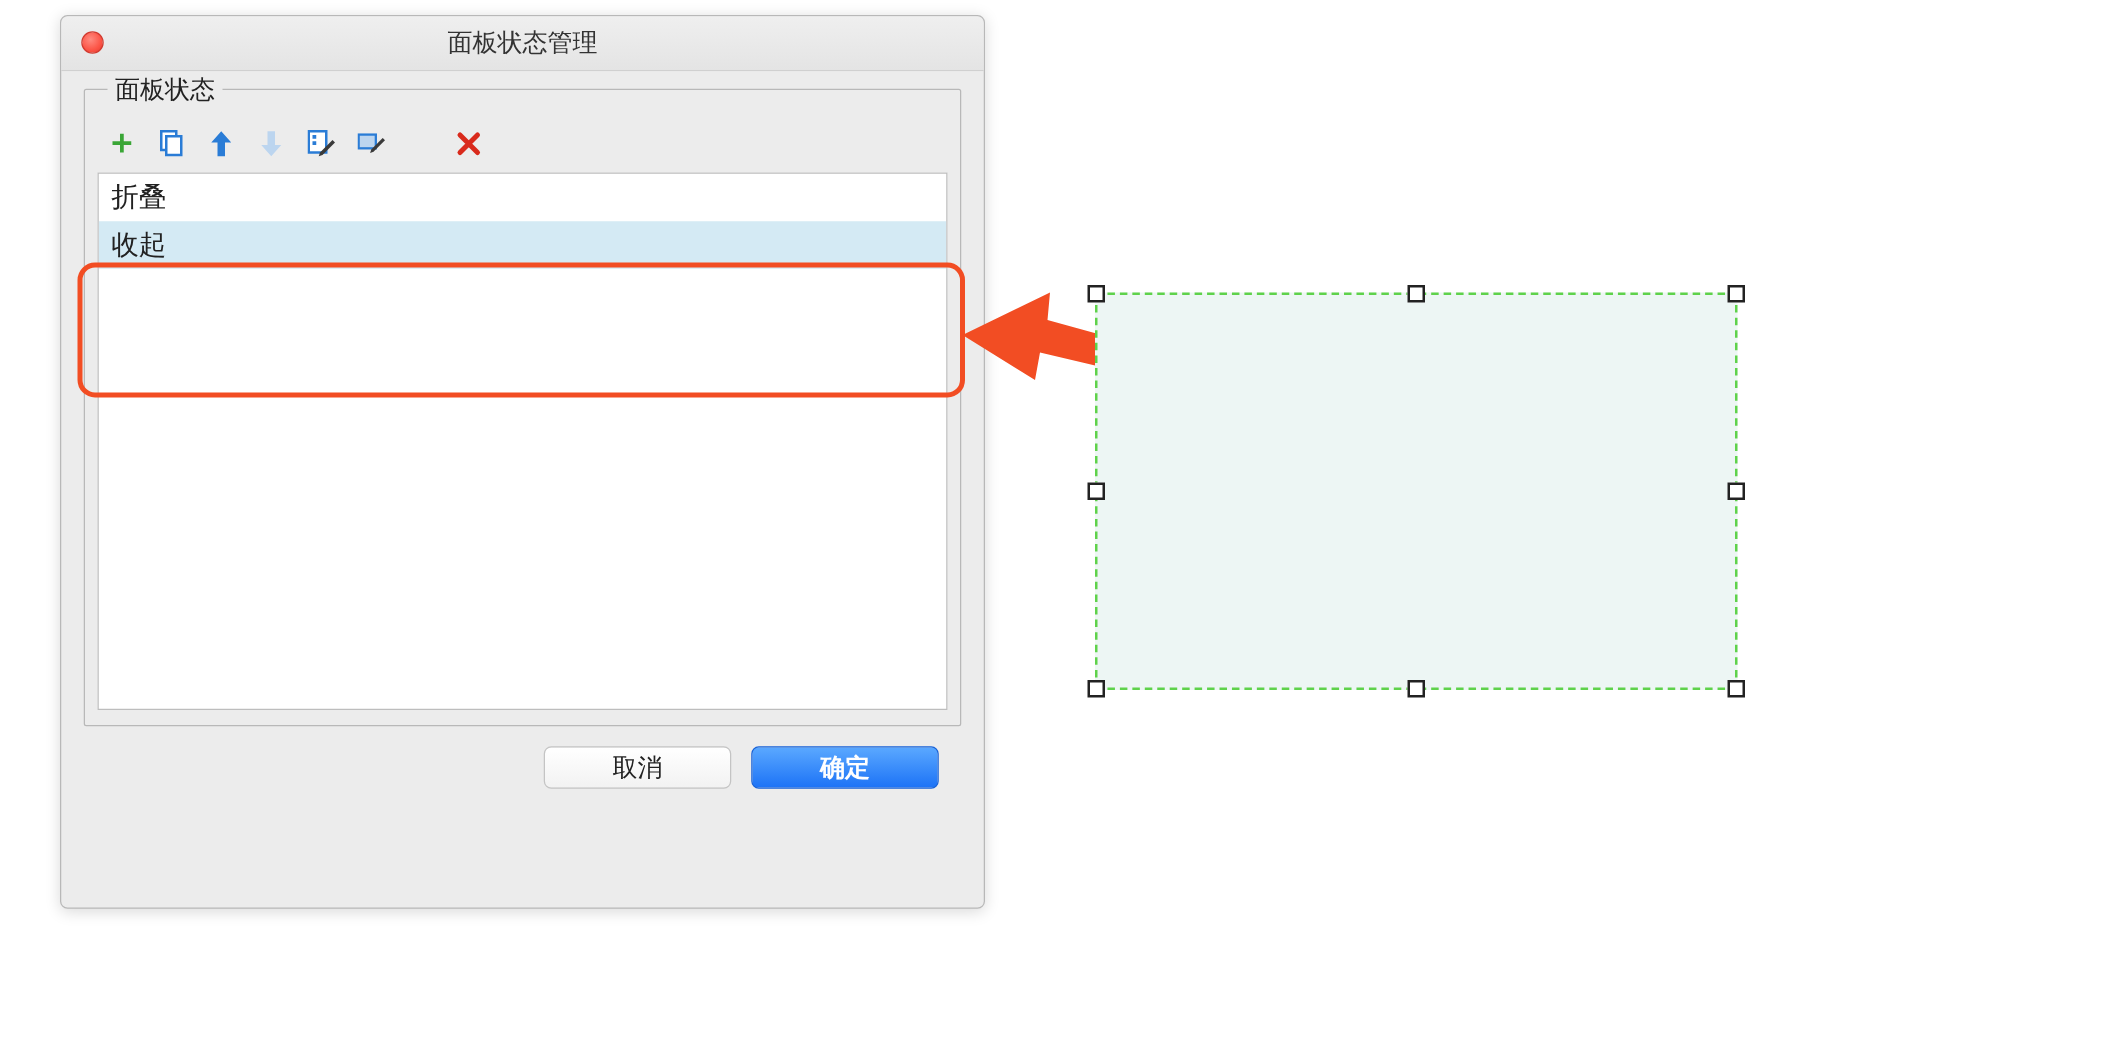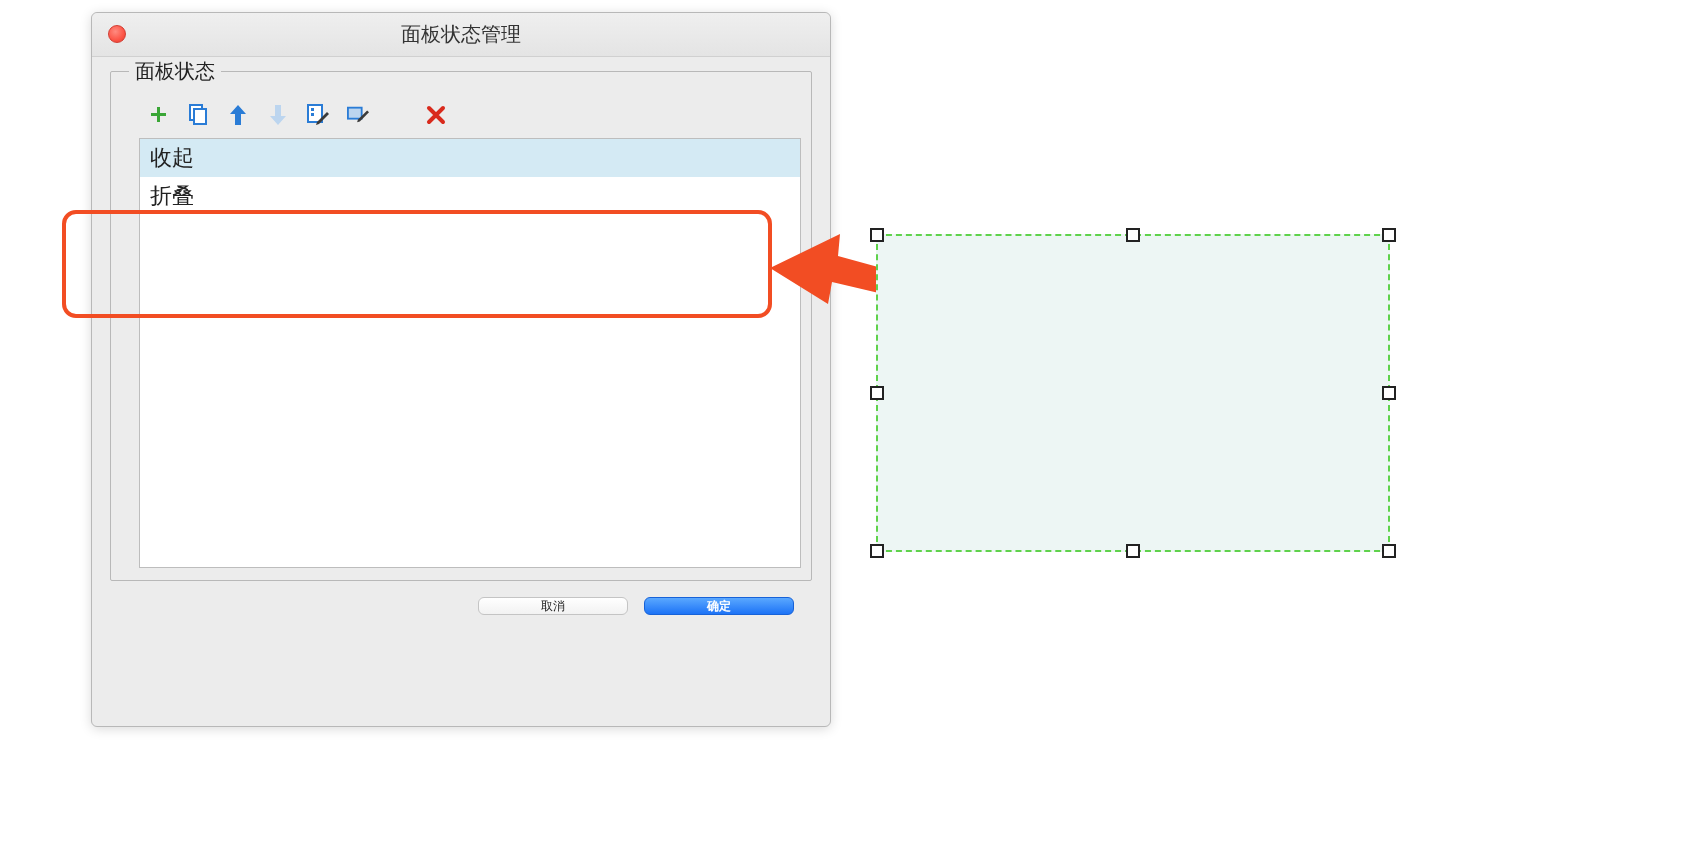--- a/index.html
+++ b/index.html
@@ -14,21 +14,20 @@
     .dialog {
       position: absolute;
       left: 48px;
       top: 12px;
       width: 740px;
       height: 715px;
       background: #ececec;
       border: 1px solid #b8b8b8;
       border-radius: 6px;
       box-shadow: 0 2px 12px rgba(0,0,0,0.15);
-      margin-left: 43px;
     }
     .titlebar {
       height: 44px;
       border-bottom: 1px solid #d0d0d0;
       display: flex;
       align-items: center;
       position: relative;
       background: linear-gradient(#efefef,#e4e4e4);
       border-radius: 6px 6px 0 0;
     }
@@ -69,21 +68,21 @@
       border: 1px solid #bdbdbd;
       border-radius: 2px;
       padding: 0 6px;
       font-size: 16px;
     }
 
     .fieldset {
       position: relative;
       border: 1px solid #b8b8b8;
       border-radius: 2px;
-      padding: 18px 10px 12px 28px;
+      padding: 18px 10px 12px 10px;
       background: #ececec;
     }
     .legend {
       position: absolute;
       top: -14px;
       left: 18px;
       background: #ececec;
       padding: 0 6px;
       font-size: 20px;
       color: #222;
@@ -120,23 +119,23 @@
     }
 
     .buttons {
       display: flex;
       justify-content: flex-end;
       gap: 16px;
       padding: 16px 18px 0 18px;
     }
     .btn {
       width: 150px;
-      height: 18px;
+      height: 34px;
       border-radius: 6px;
-      font-size: 12px;
+      font-size: 20px;
       display: flex;
       align-items: center;
       justify-content: center;
       cursor: pointer;
       text-align: center;
     }
     .btn-cancel {
       background: linear-gradient(#ffffff,#f2f2f2);
       border: 1px solid #c4c4c4;
       color: #222;
@@ -242,22 +241,22 @@
         </div>
         <div style="width:20px"></div>
         <div class="icon-btn">
           <svg width="20" height="20" viewBox="0 0 20 20">
               <path d="M3 3 L17 17 M17 3 L3 17" stroke="#d92a1c" stroke-width="4" stroke-linecap="round"></path>
             </svg>
         </div>
       </div>
 
       <div class="listbox">
+        <div class="list-item">折叠</div>
         <div class="list-item selected">收起</div>
-        <div class="list-item">折叠</div>
       </div>
     </div>
 
     <div class="buttons">
       <div class="btn btn-cancel">取消</div>
       <div class="btn btn-ok">确定</div>
     </div>
   </div>
 </div>
 

